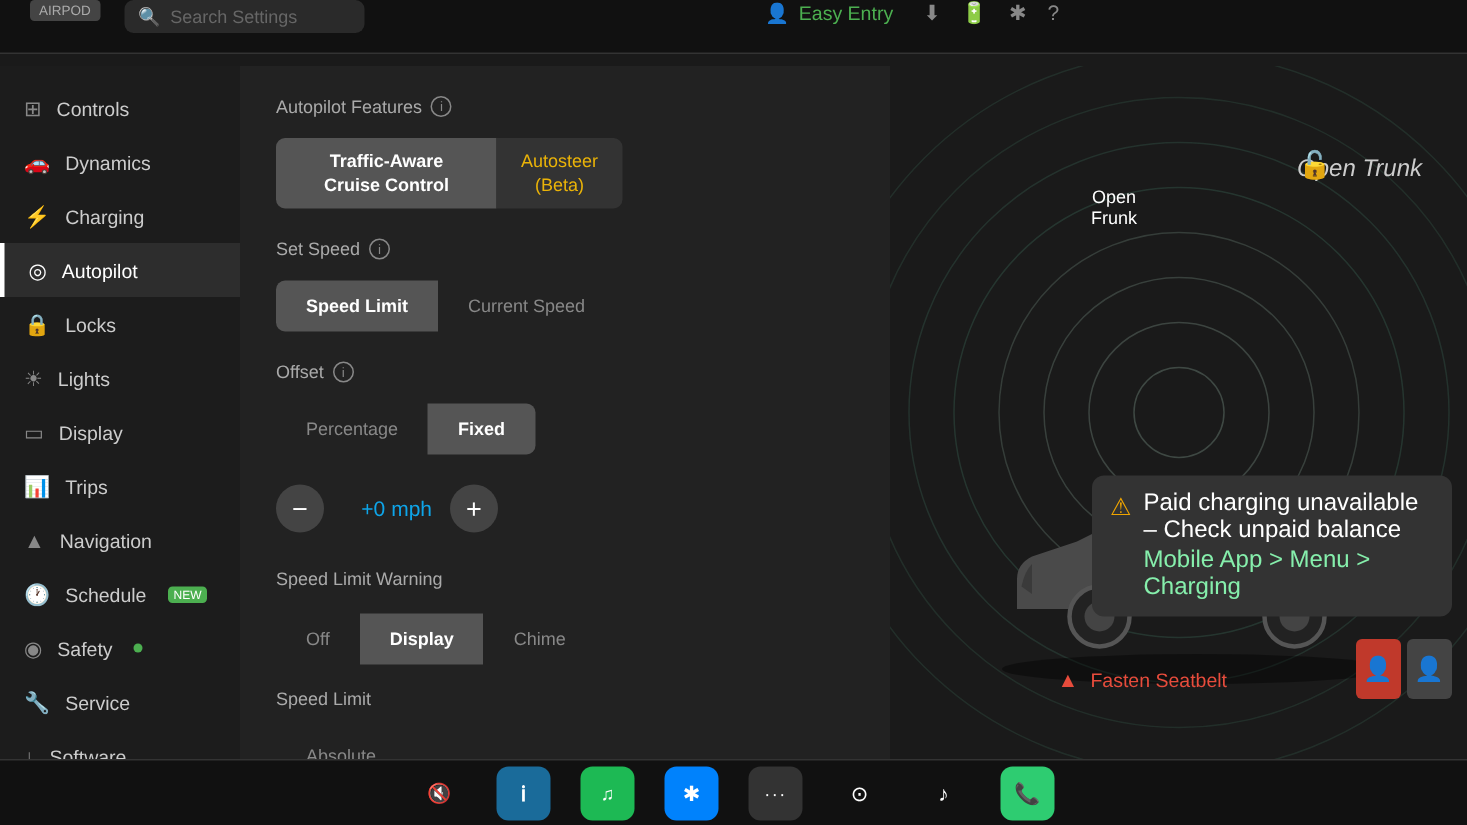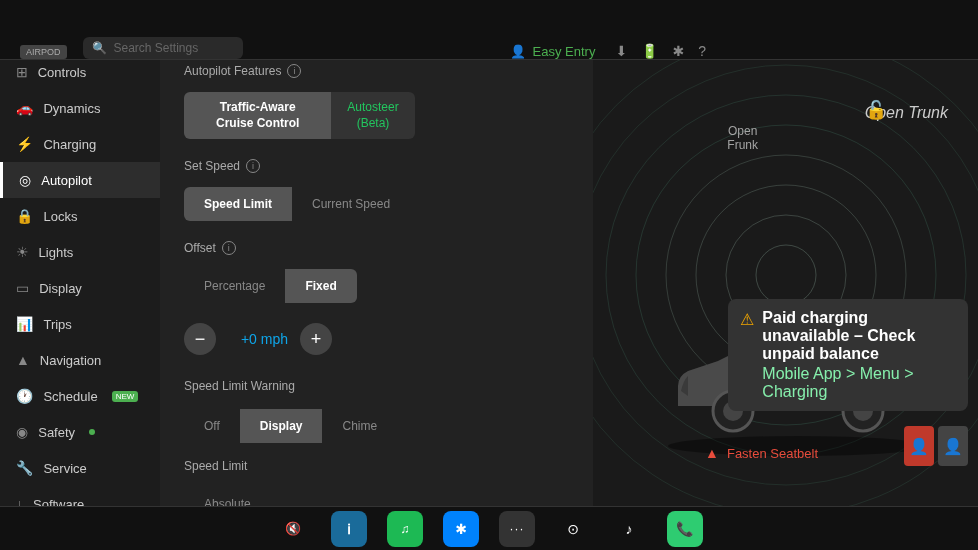--- a/index.html
+++ b/index.html
@@ -9,24 +9,24 @@
       background: #1a1a1a;
       font-family: 'Arial', sans-serif;
       overflow: hidden;
       position: relative;
     }
 
     
     .top-bar {
       position: absolute;
       top: 0; left: 0; right: 0;
-      height: 60px;
+      height: 36px;
       background: #111;
       display: flex;
-      align-items: flex-end;
+      align-items: flex-start;
       padding: 0 20px;
       gap: 16px;
       z-index: 10;
       border-bottom: 1px solid #333;
     }
     .airpod-badge {
       background: #444;
       color: #aaa;
       font-size: 9px;
       padding: 2px 6px;
@@ -146,21 +146,21 @@
     }
 
     .btn-group {
       display: flex;
       gap: 0;
       margin-bottom: 20px;
     }
     .btn-option {
       padding: 10px 20px;
       background: #333;
-      color: #22c55e;
+      color: #eab308;
       font-size: 12px;
       border: none;
       cursor: pointer;
       border-radius: 0;
     }
     .btn-option:first-child { border-radius: 6px 0 0 6px; }
     .btn-option:last-child { border-radius: 0 6px 6px 0; }
     .btn-option.active {
       background: #555;
       color: #fff;
@@ -221,21 +221,21 @@
       top: 50%; left: 50%;
       transform: translate(-50%, -50%);
       width: 500px; height: 500px;
     }
 
     
     .open-frunk {
       position: absolute;
       top: 80px;
       right: 220px;
-      color: #a3a3a3;
+      color: #ffffff;
       font-size: 12px;
       text-align: center;
       cursor: pointer;
     }
     .open-trunk {
       position: absolute;
       top: 60px;
       right: 30px;
       color: #ccc;
       font-size: 16px;
@@ -259,21 +259,21 @@
       right: 10px;
       background: #333;
       border-radius: 8px;
       padding: 10px 12px;
       width: 240px;
       display: flex;
       gap: 8px;
       align-items: flex-start;
     }
     .notif-icon { color: #f0a500; font-size: 16px; margin-top: 1px; }
-    .notif-title { color: #fff; font-weight: bold; margin-bottom: 2px; }
+    .notif-title { color: #fff; font-weight: normal; margin-bottom: 2px; }
     .notif-sub { color: #86efac; }
 
     
     .seatbelt-warning {
       position: absolute;
       bottom: 45px;
       right: 160px;
       display: flex;
       align-items: center;
       gap: 8px;

